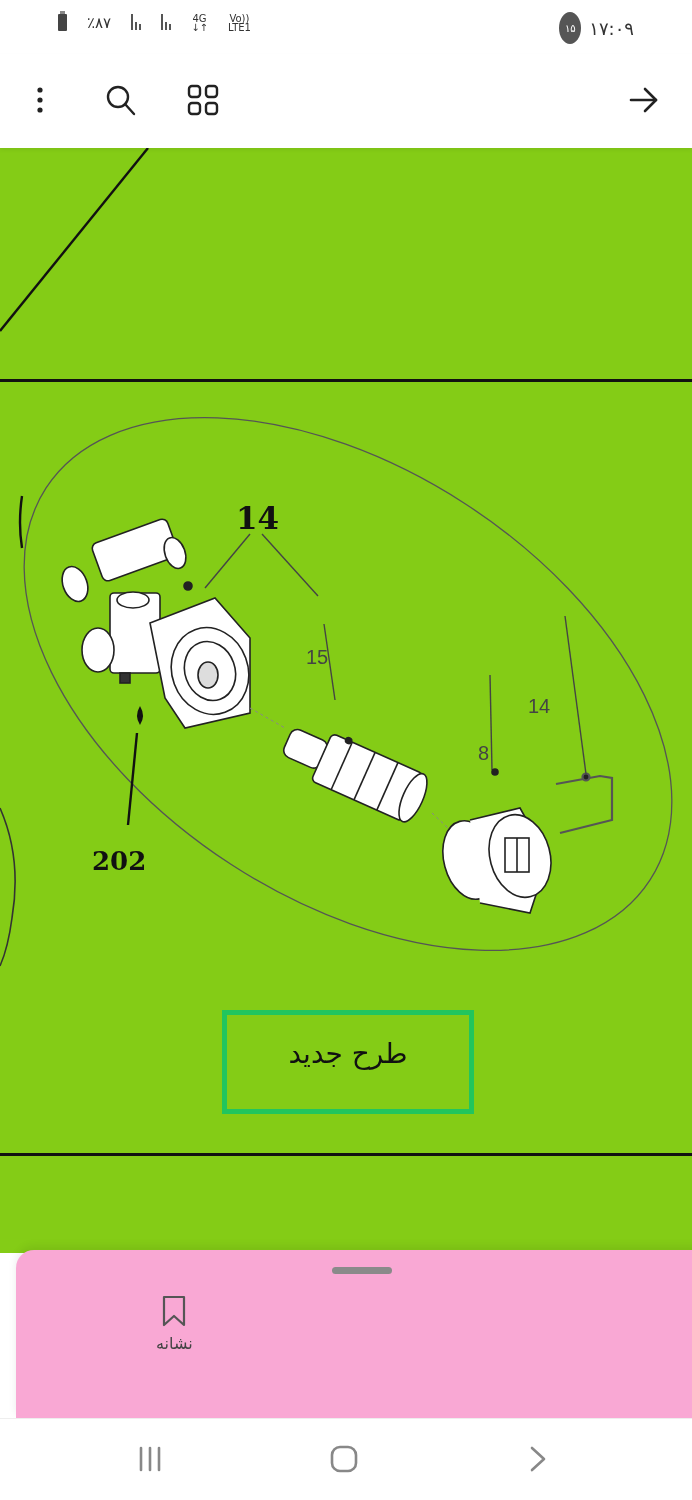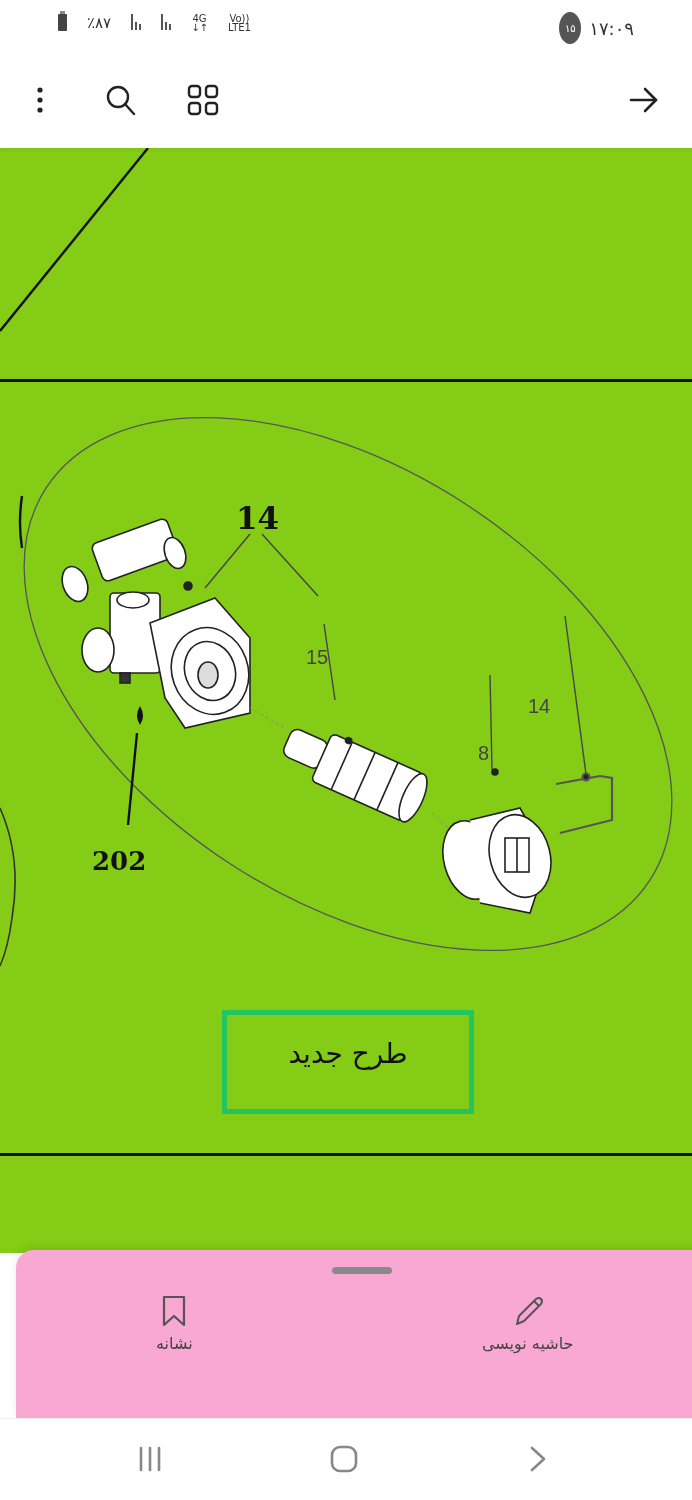--- a/index.html
+++ b/index.html
@@ -178,27 +178,20 @@
 </div>
 
 <div class="bottom-sheet">
   <div class="drag-handle"></div>
   <div class="sheet-action" style="left:140px">
     <svg width="28" height="34" viewBox="0 0 28 34">
       <path d="M4 3 H24 V31 L14 22 L4 31 Z" fill="none" stroke="#555" stroke-width="2.2" stroke-linejoin="round"></path>
     </svg>
     <span class="sheet-label">نشانه</span>
   </div>
-  <div class="sheet-action" style="left:466px">
-    <svg width="36" height="34" viewBox="0 0 36 34">
-      <path d="M7 30 L9 22 L26 5 Q29 3 31 5 Q33 7 31 10 L14 27 Z" fill="none" stroke="#555" stroke-width="2" stroke-linejoin="round"></path>
-      <line x1="24" y1="7" x2="29" y2="12" stroke="#555" stroke-width="2"></line>
-    </svg>
-    <span class="sheet-label">حاشیه نویسی</span>
-  </div>
 </div>
 
 <div class="nav-bar">
   <div class="nav-btn" style="left:125px">
     <svg width="28" height="26" viewBox="0 0 28 26">
       <line x1="5" y1="2" x2="5" y2="24" stroke="#888" stroke-width="2.6" stroke-linecap="round"></line>
       <line x1="14" y1="2" x2="14" y2="24" stroke="#888" stroke-width="2.6" stroke-linecap="round"></line>
       <line x1="23" y1="2" x2="23" y2="24" stroke="#888" stroke-width="2.6" stroke-linecap="round"></line>
     </svg>
   </div>

